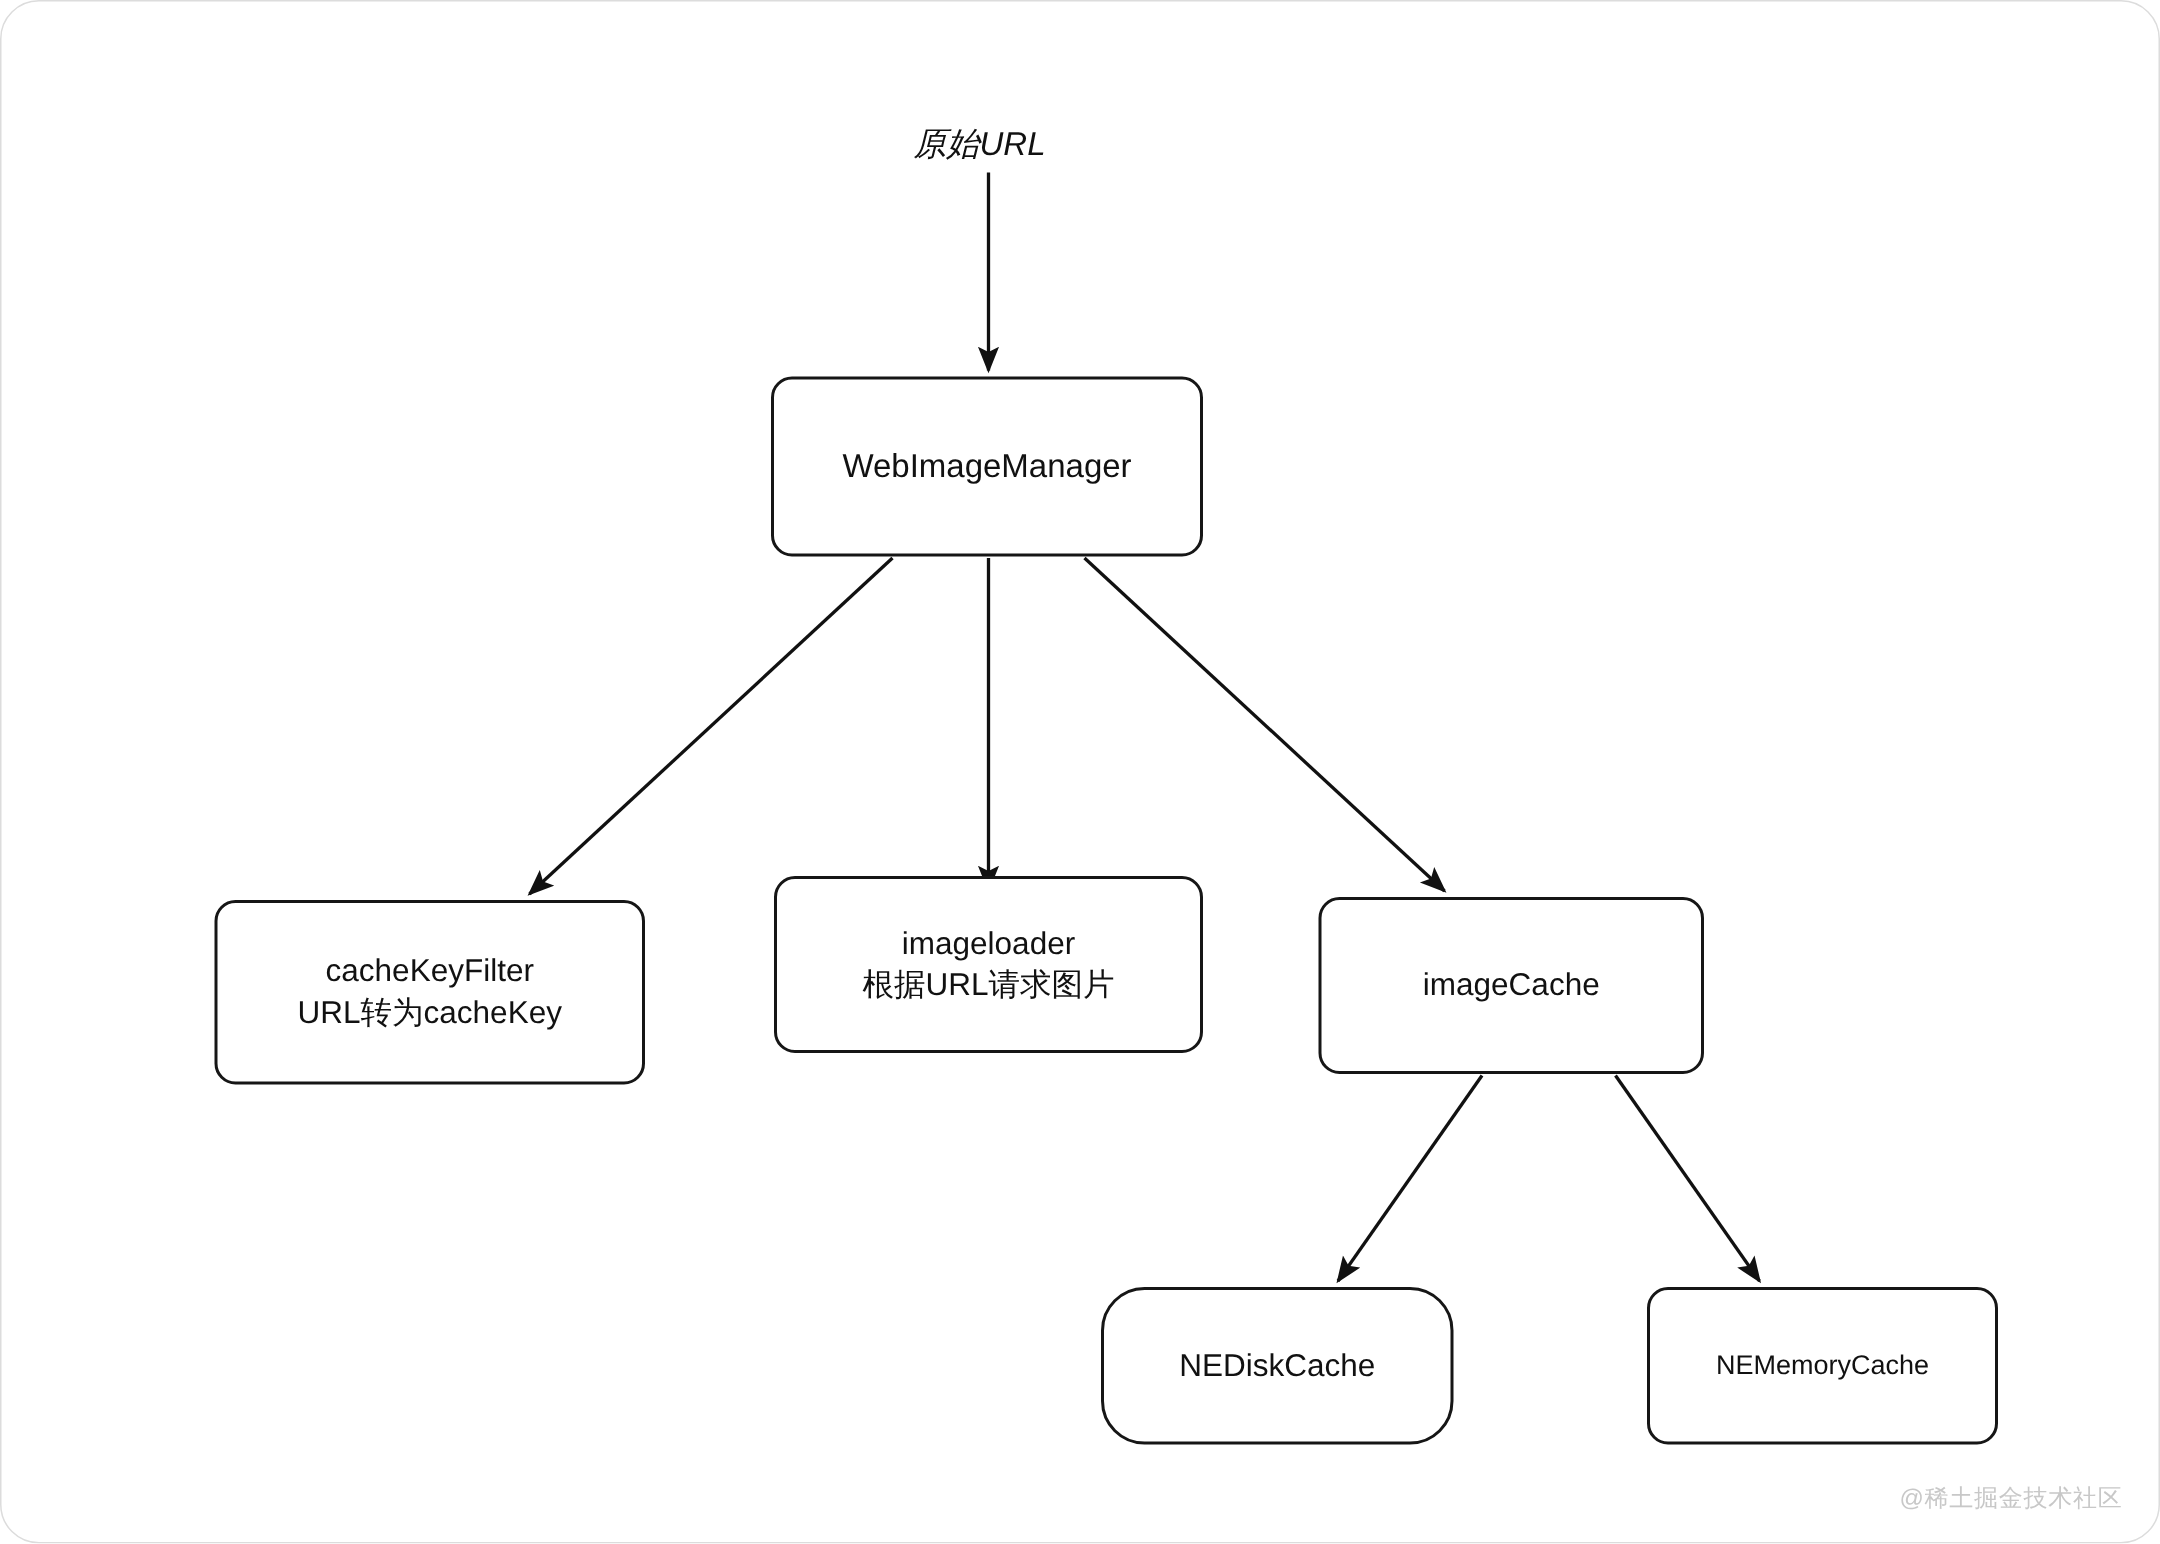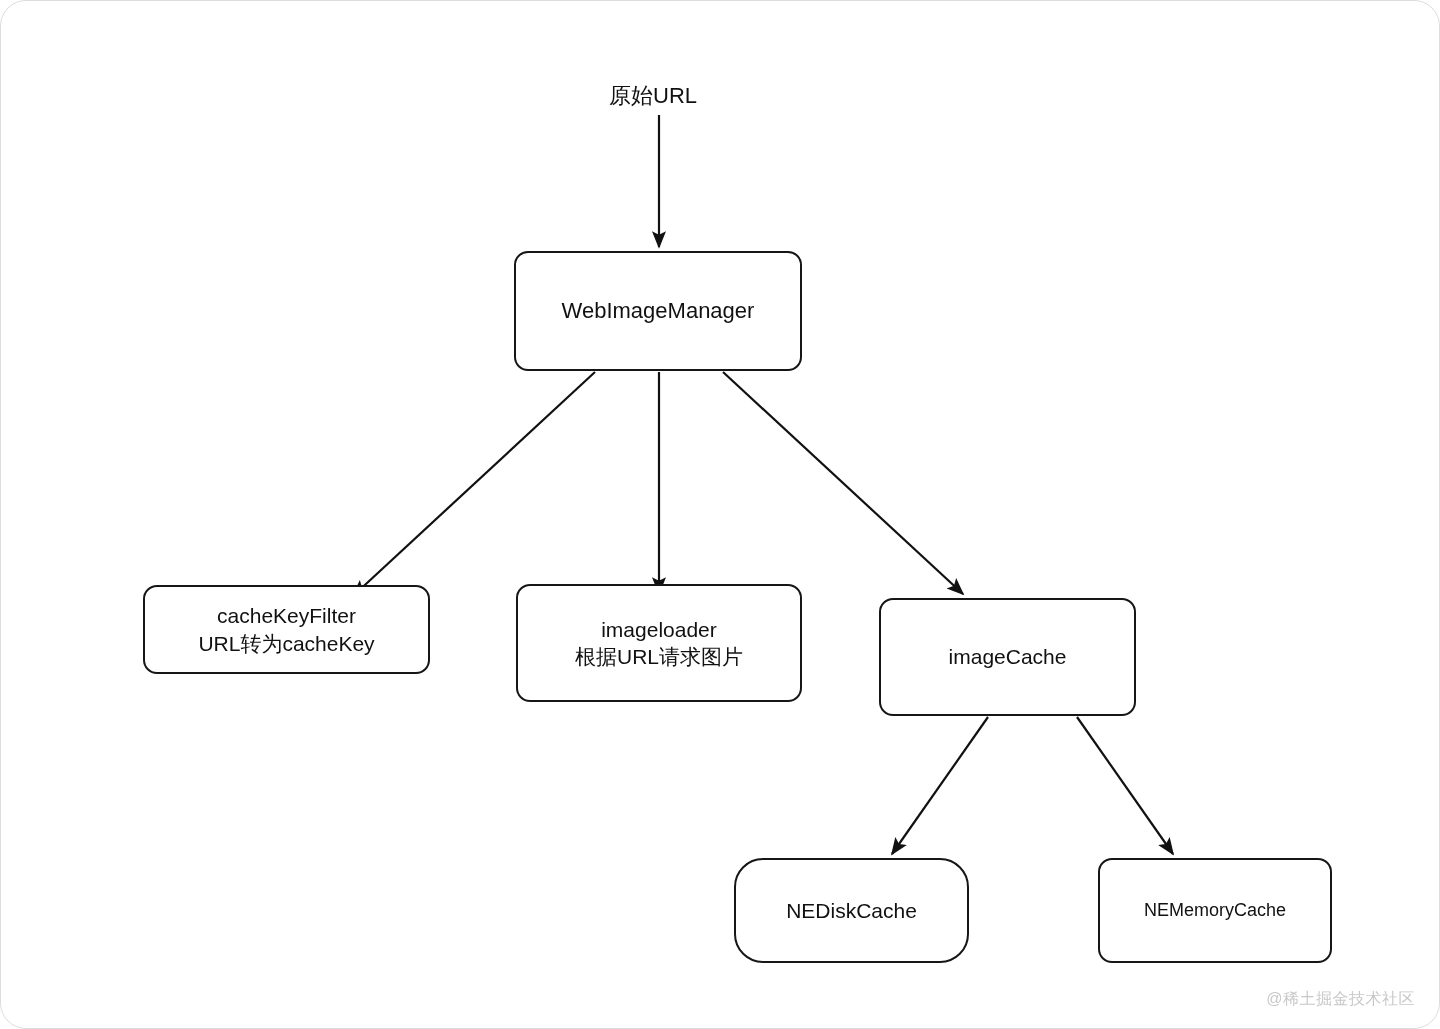--- a/index.html
+++ b/index.html
@@ -44,33 +44,33 @@
     padding: 4px 10px;
   }
   .node .line {
     display: block;
     white-space: pre-wrap;
   }
   
   #node-root      { left: 513px;  top: 250px; width: 288px; height: 120px; font-size: 22px; }
   #node-root .line{ font-size: 22px; }
 
-  #node-cachekeyfilter { left: 142px;  top: 584px; width: 287px; height: 89px; font-size: 21px; }
+  #node-cachekeyfilter { left: 142px;  top: 599px; width: 287px; height: 123px; font-size: 21px; }
   #node-imageloader    { left: 515px;  top: 583px; width: 286px; height: 118px; font-size: 21px; }
   #node-imagecache     { left: 878px;  top: 597px; width: 257px; height: 118px; font-size: 21px; }
   #node-diskcache      { left: 733px;  top: 857px; width: 235px; height: 105px; font-size: 21px; border-radius: 29px; }
   #node-memorycache    { left: 1097px; top: 857px; width: 234px; height: 105px; font-size: 18px; }
 
   .free-label {
     position: absolute;
     color: #111111;
     font-size: 22px;
     white-space: nowrap;
   }
-  #label-source-url { left: 608px; top: 80px; }
+  #label-source-url { left: 608px; top: 80px; font-style: italic; }
 
   #watermark {
     position: absolute;
     right: 24px;
     bottom: 18px;
     font-size: 16px;
     color: #c8c8c8;
     white-space: nowrap;
     letter-spacing: 0.5px;
     margin-left: 14px;

